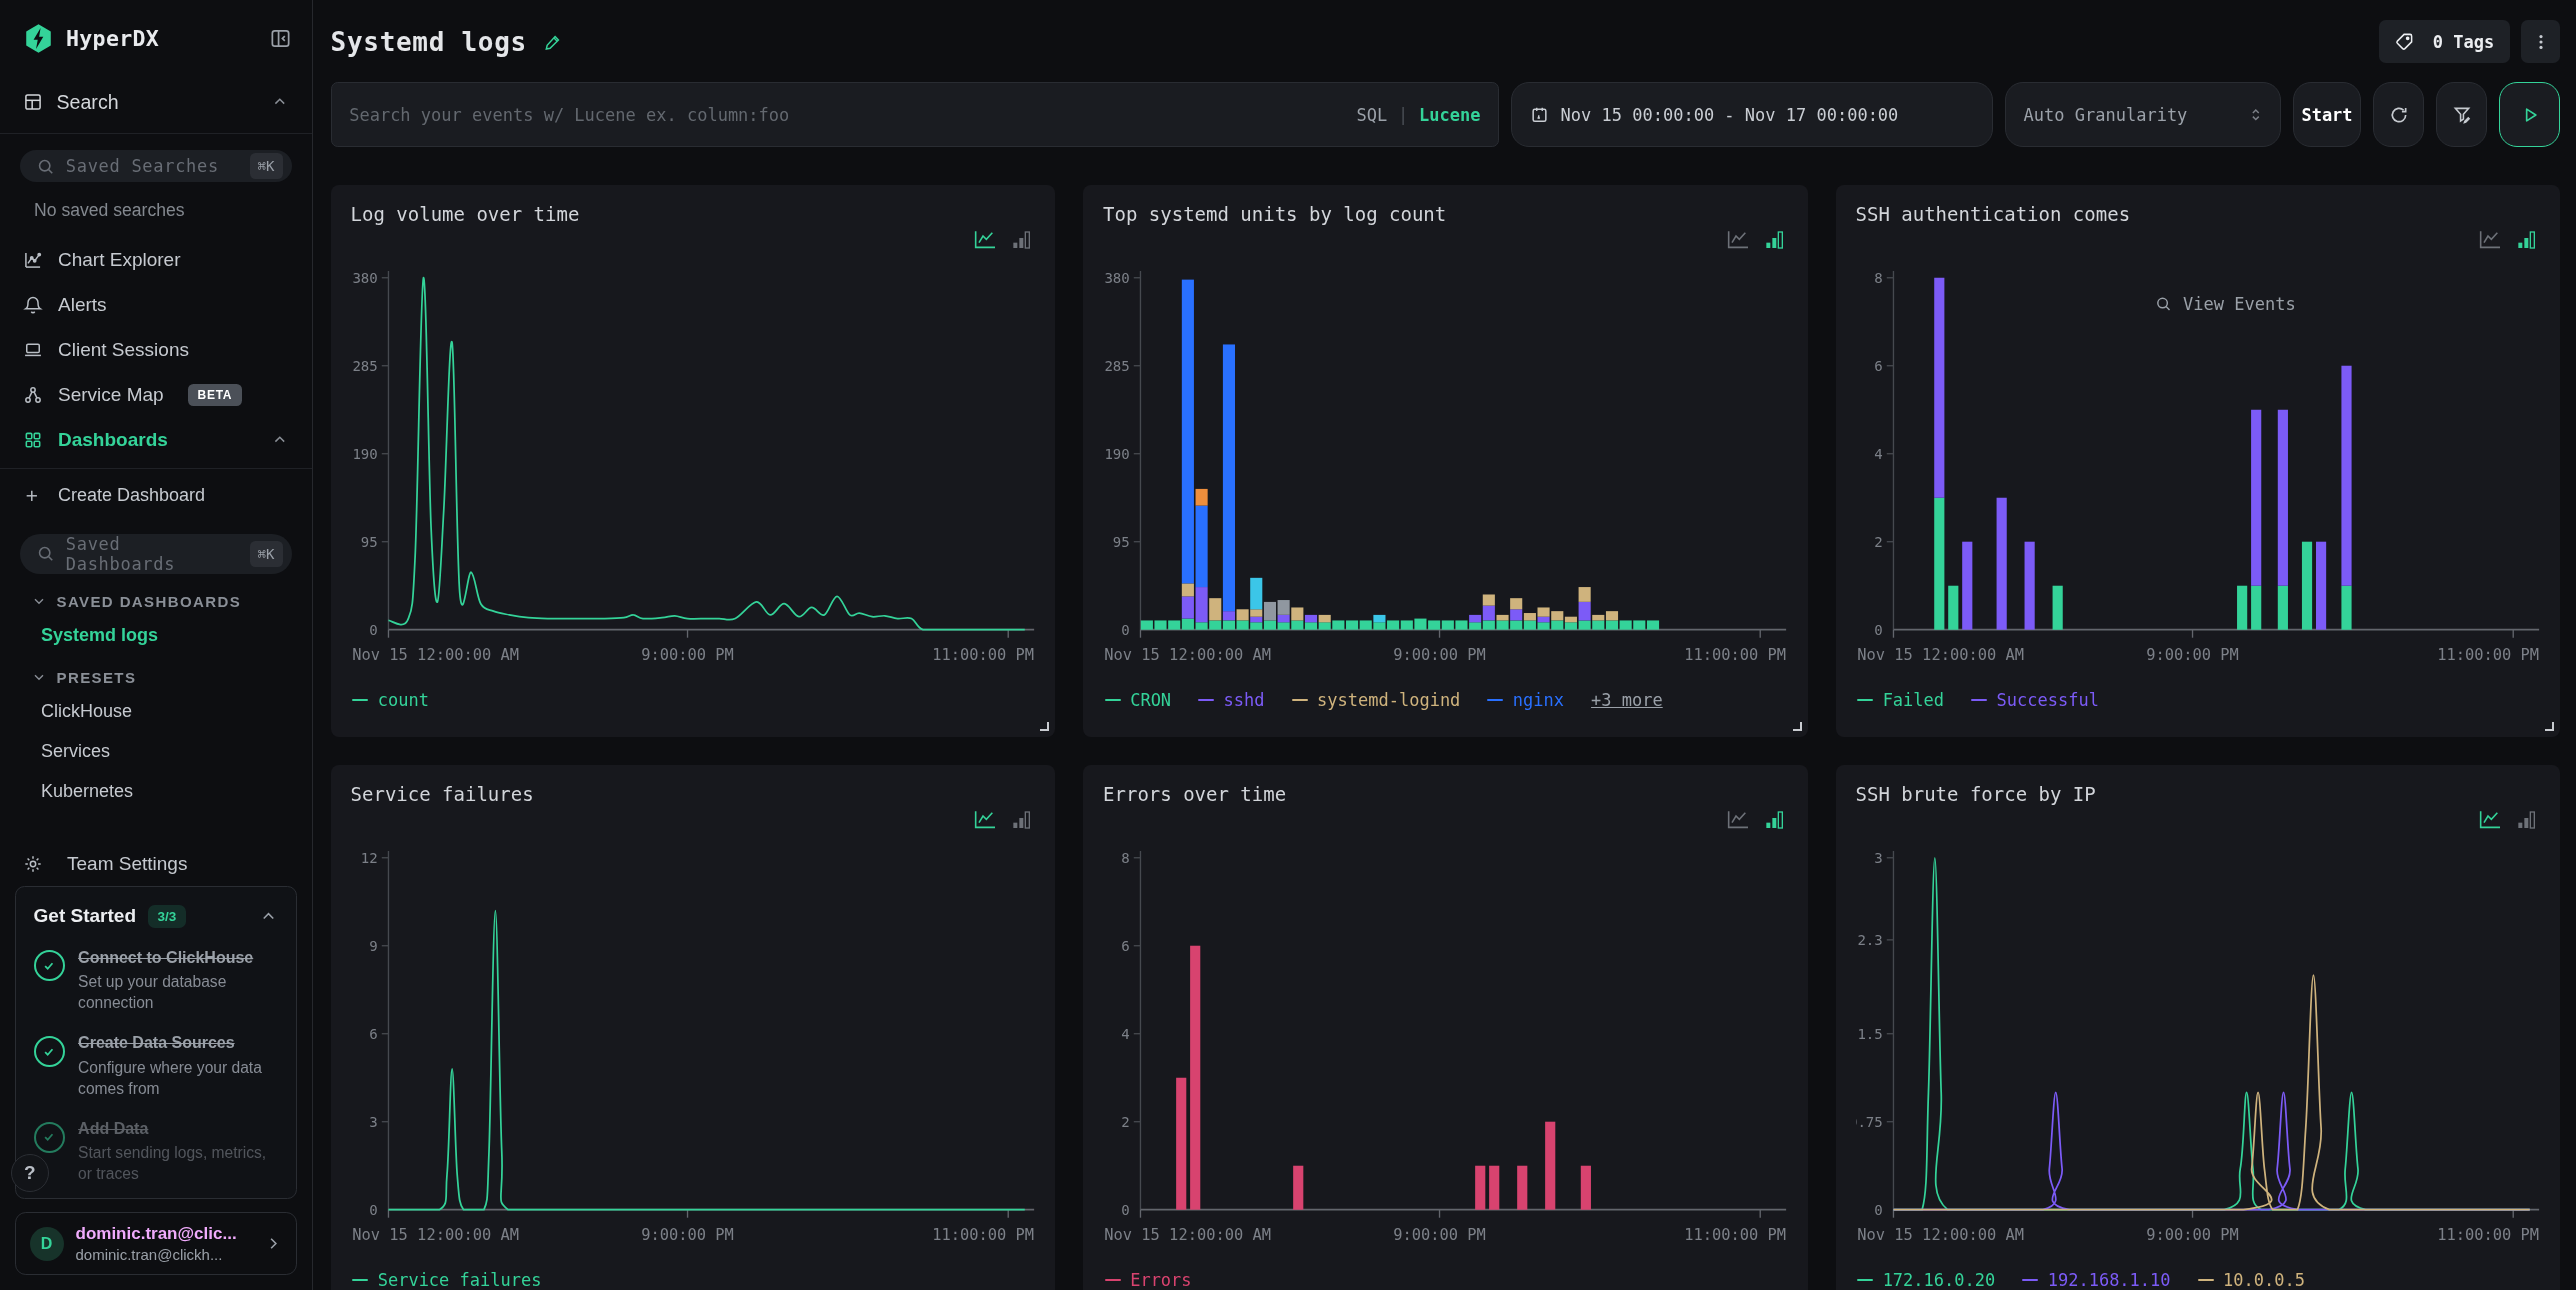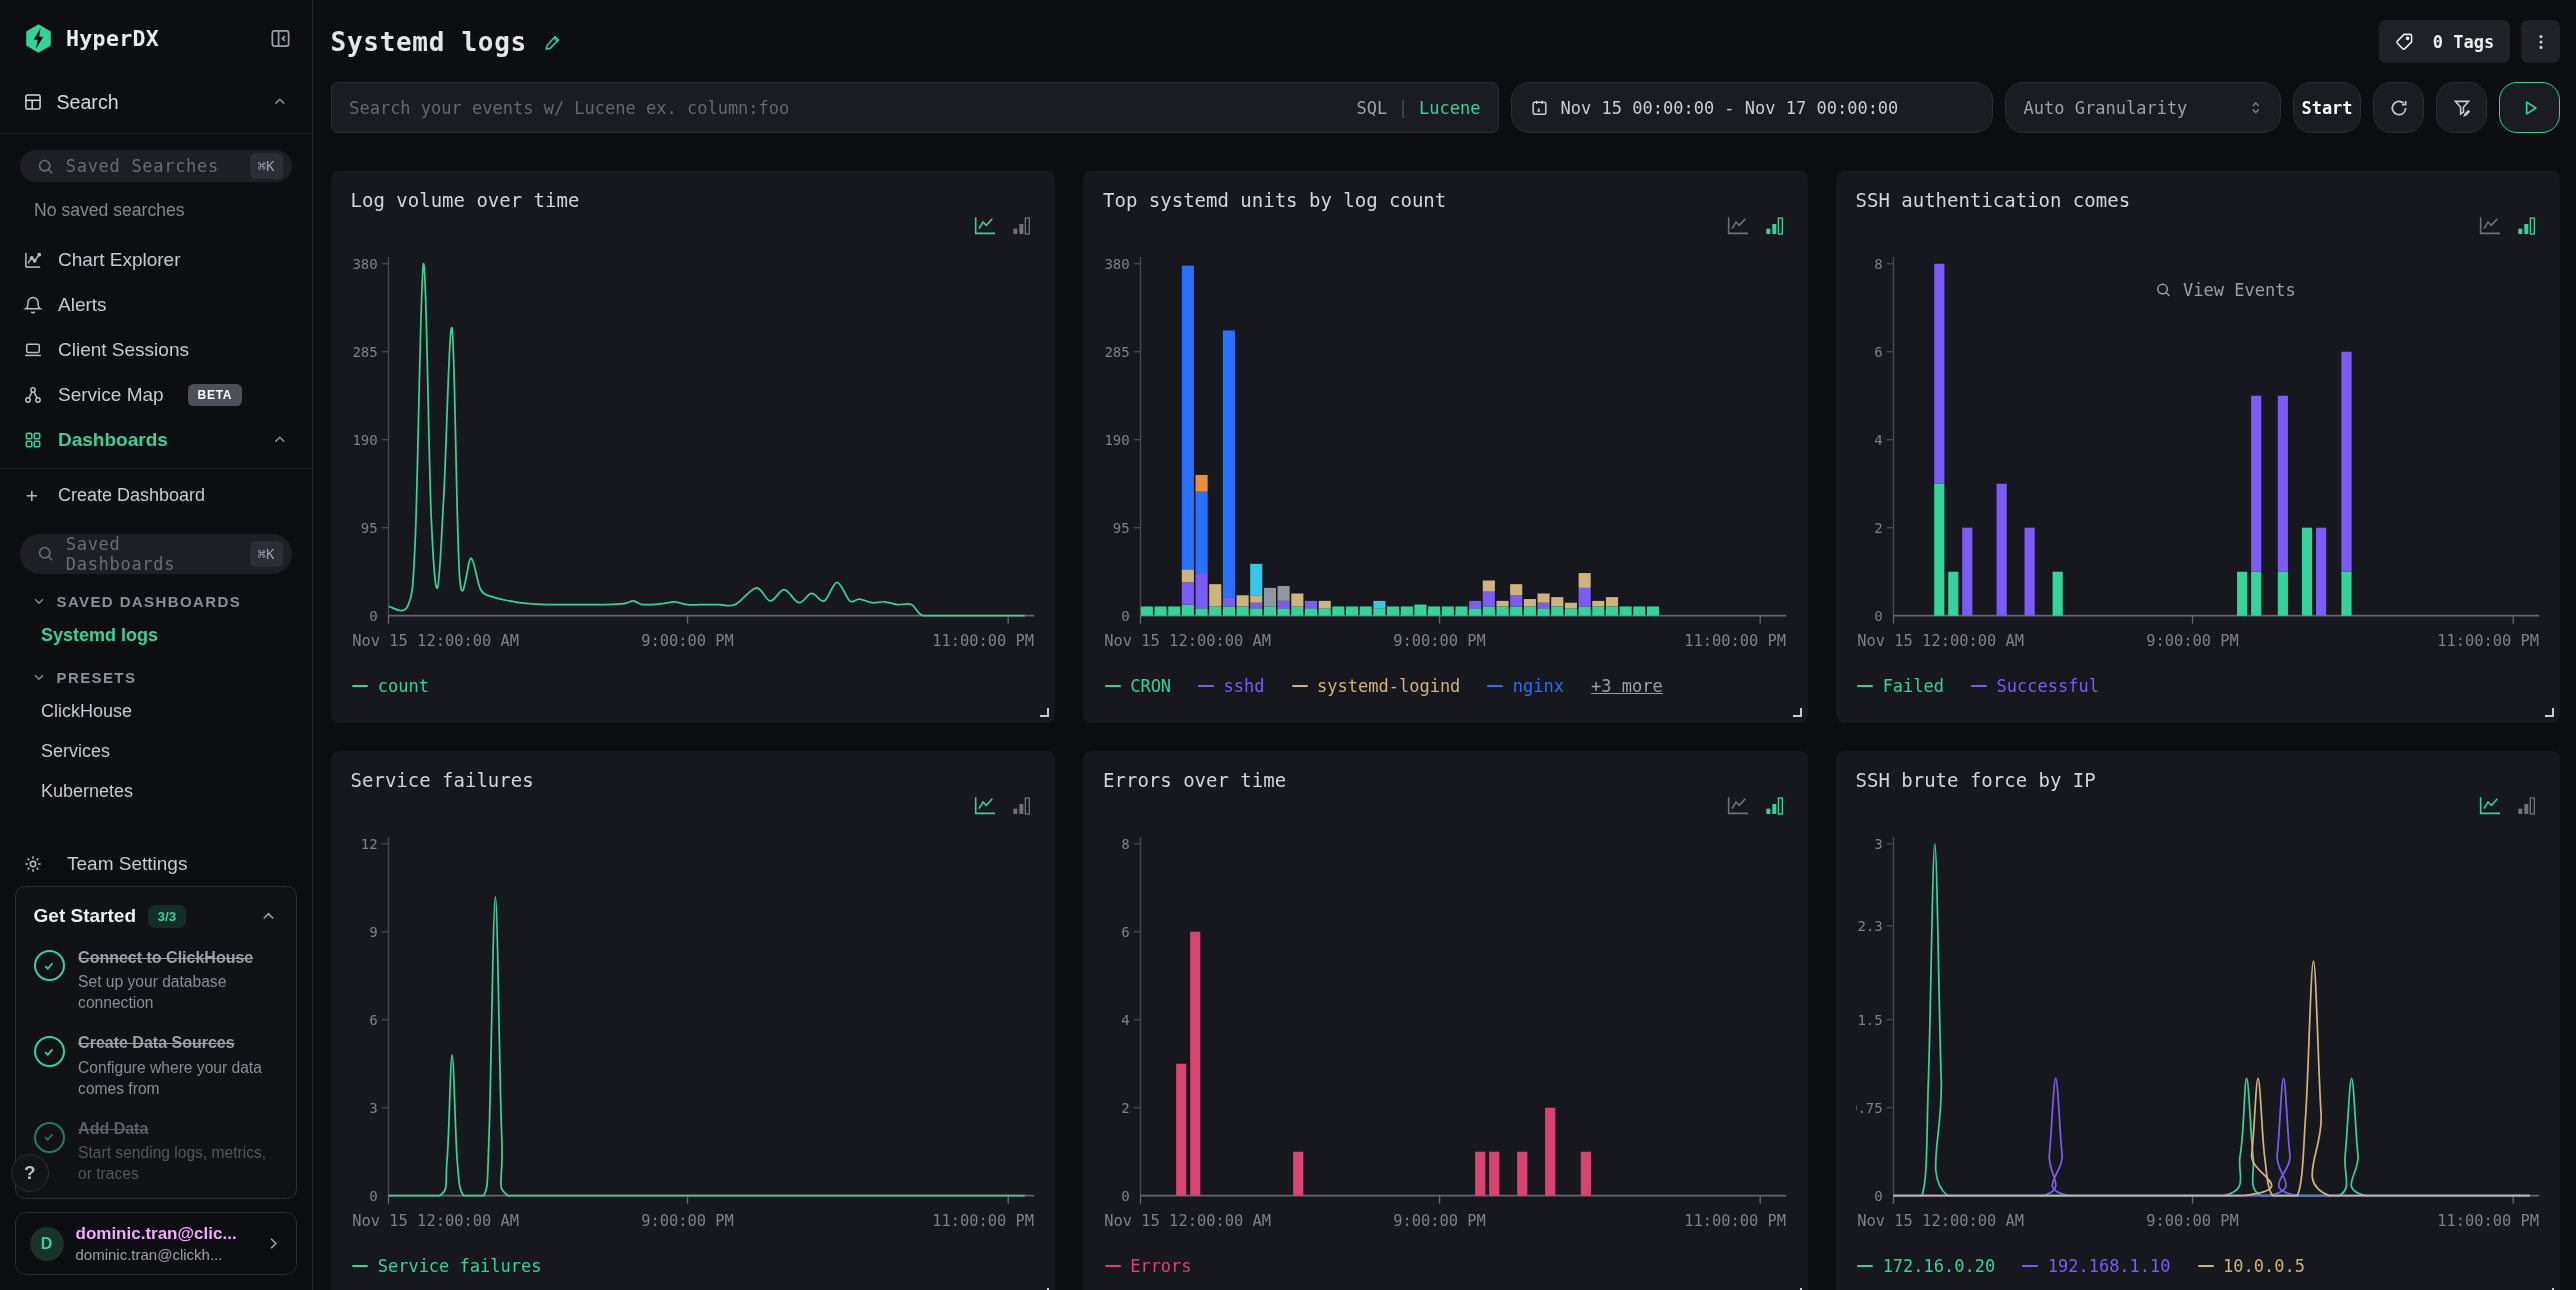--- a/index.html
+++ b/index.html
@@ -59,30 +59,30 @@
 
   
   #main { position:absolute; left:313px; top:0; right:0; bottom:0; padding:0 16px 0 17.6px; }
   .title-row { display:flex; align-items:center; margin-top:20px; }
   .page-title { font-family:"DejaVu Sans Mono", monospace; font-size:26px; color:#e4e6e9; letter-spacing:0.7px; }
   .edit-icon { margin-left:16px; color:#34d399; cursor:pointer; }
   .title-actions { margin-left:auto; display:flex; gap:10.8px; }
   .tags-btn { height:43px; background:#1e2126; border-radius:6.8px; display:flex; align-items:center; gap:19px;
     padding:0 16px; color:#eceef1; font-family:"DejaVu Sans Mono", monospace; font-size:17px; font-weight:700; cursor:pointer; }
   .kebab-btn { width:39px; height:43px; background:#1e2126; border-radius:6.8px; display:flex; align-items:center; justify-content:center; cursor:pointer; }
-  .controls-row { display:flex; gap:12px; margin-top:19px; height:51px; }
+  .controls-row { display:flex; gap:12px; margin-top:19px; height:65px; }
   .search-wrap { flex:1; position:relative; background:#1a1c21; border:1.4px solid #292c32; border-radius:6.8px;
     display:flex; align-items:center; }
   .search-input { width:100%; height:100%; background:transparent; border:none; outline:none; color:#c6cad0;
     font-family:"DejaVu Sans Mono", monospace; font-size:17px; padding:0 216px 0 17.6px; }
   .search-input::placeholder { color:#63686f; }
   .mode-toggle { position:absolute; right:17.6px; display:flex; gap:10.8px; font-family:"DejaVu Sans Mono", monospace; font-size:17px; }
   .mode-sql { color:#9ba1a9; cursor:pointer; }
   .mode-sep { color:#4a4e55; }
-  .mode-lucene { color:#34d399; font-weight:400; cursor:pointer; }
+  .mode-lucene { color:#34d399; font-weight:700; cursor:pointer; }
   .ctl-box { background:#1a1c21; border:1.4px solid #292c32; border-radius:18px; display:flex; align-items:center;
     font-family:"DejaVu Sans Mono", monospace; font-size:17px; color:#c9cdd3; cursor:pointer; }
   .date-box { width:482px; gap:12px; padding:0 17.6px; }
   .gran-box { width:276px; padding:0 15px 0 17.6px; color:#9ba1a9; justify-content:space-between; }
   .live-btn { width:68px; justify-content:center; color:#fff; font-weight:700; }
   .icon-btn { width:51px; justify-content:center; color:#c6cad0; }
   .play-btn { width:61px; justify-content:center; border-color:#34d399; }
 
   
   .charts { display:grid; grid-template-columns:repeat(3, 1fr); gap:28px; margin-top:38px; }

